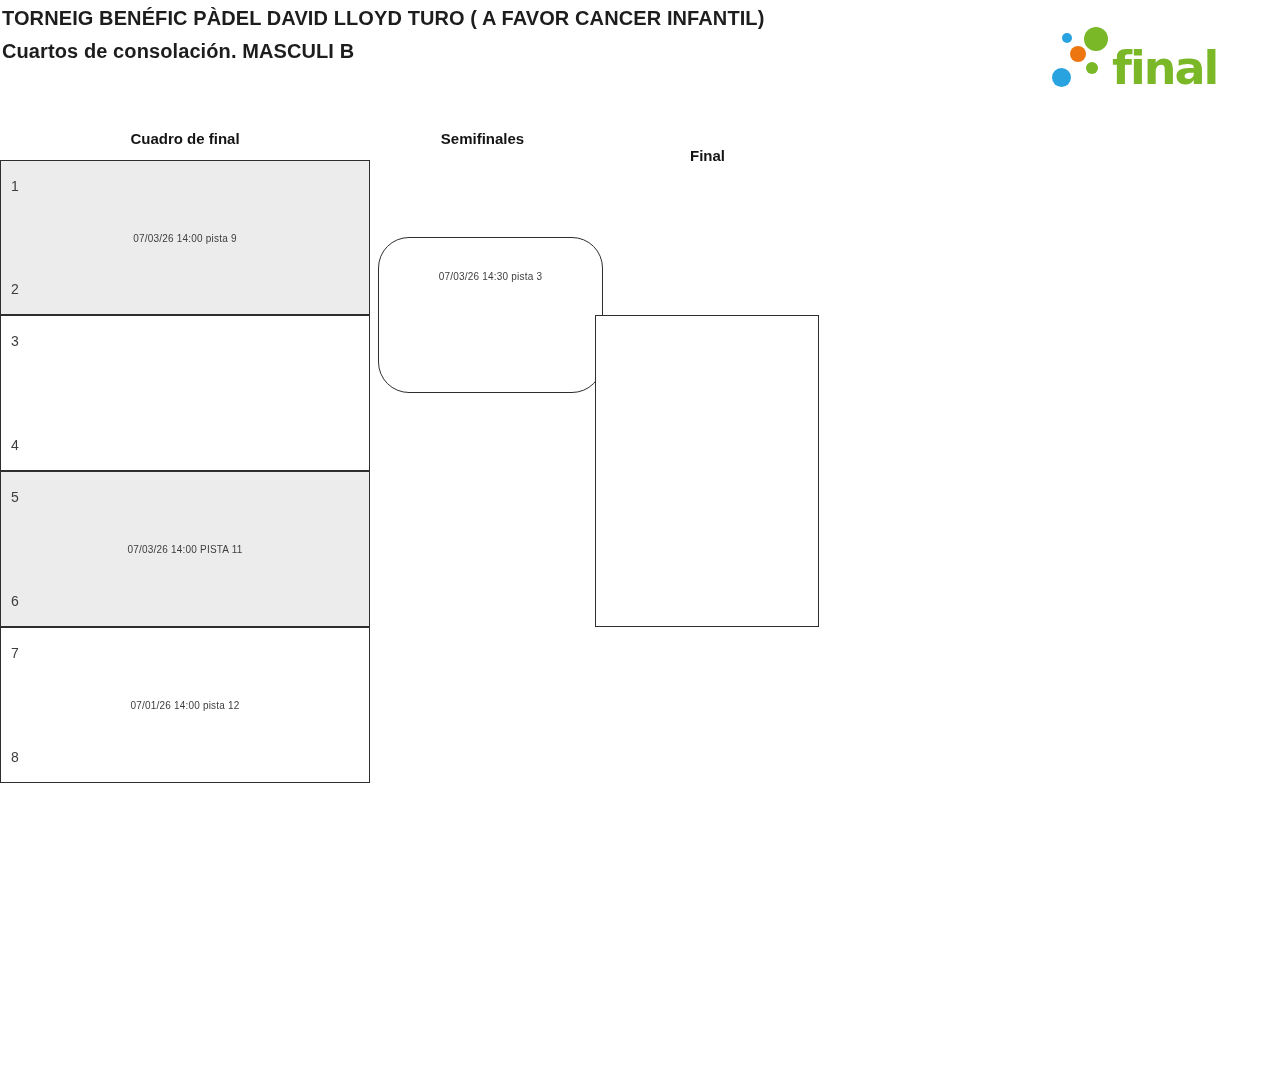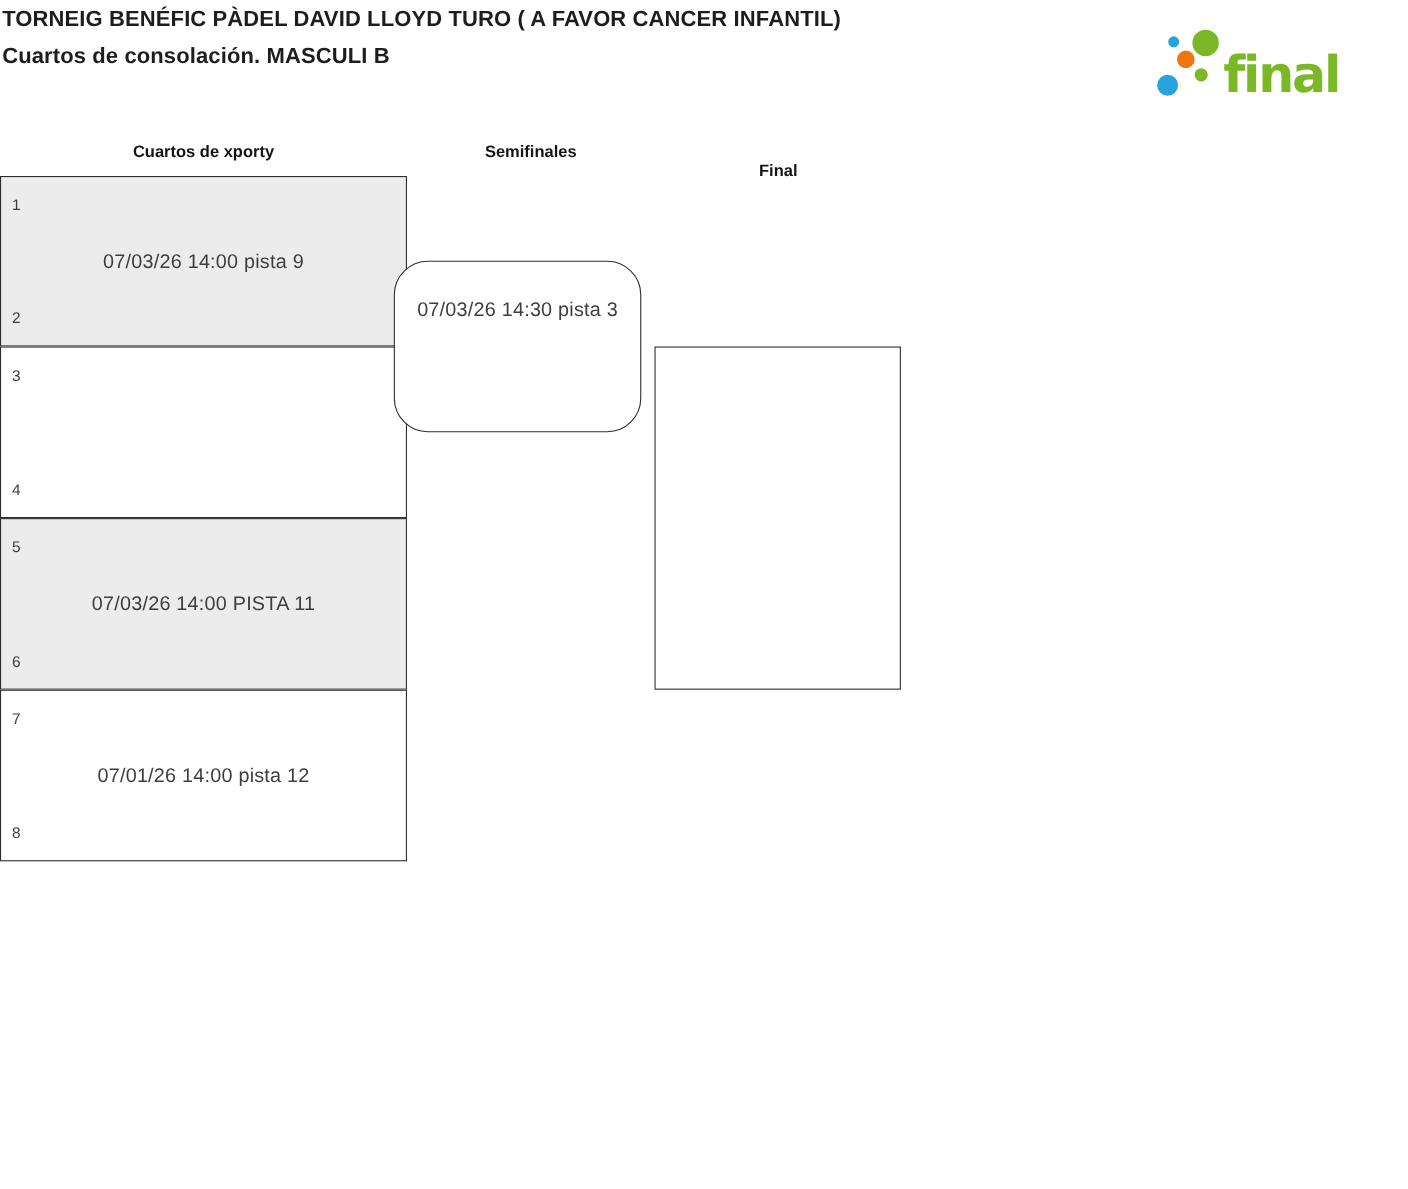--- a/index.html
+++ b/index.html
@@ -57,29 +57,29 @@
     border:1px solid var(--line);
   }
   .match.shaded{background:var(--shaded);}
 
   .qf{left:0;width:370px;}
   .qf1{top:160px;height:155px;}
   .qf2{top:315px;height:156px;}
   .qf3{top:471px;height:156px;}
   .qf4{top:627px;height:156px;}
 
-  .sf{left:358px;width:225px;height:156px;border-radius:31px;}
+  .sf{left:378px;width:225px;height:156px;border-radius:31px;}
   .sf1{top:237px;}
   .sf2{top:549px;}
 
   .final{left:595px;top:315px;width:224px;height:312px;}
 
   .schedule{
     position:absolute;left:0;right:0;text-align:center;
-    font-size:18px;color:var(--text);letter-spacing:0.2px;
+    font-size:10px;color:var(--text);letter-spacing:0.2px;
   }
   .qf .schedule{top:50%;transform:translateY(-50%);}
   .sf .schedule{top:33px;}
 
   .seed{
     position:absolute;left:10px;
     font-size:14px;color:var(--text);line-height:16px;
   }
   .seed-top{top:17px;}
   .seed-bottom{bottom:17px;}
@@ -96,21 +96,21 @@
 
   <div class="logo">
     <span class="dot dot-blue-sm"></span>
     <span class="dot dot-green-lg"></span>
     <span class="dot dot-orange"></span>
     <span class="dot dot-blue-lg"></span>
     <span class="dot dot-green-sm"></span>
     <span class="logo-text">final</span>
   </div>
 
-  <div class="round-header hdr-qf">Cuartos de xporty</div>
+  <div class="round-header hdr-qf">Cuadro de final</div>
   <div class="round-header hdr-sf">Semifinales</div>
   <div class="round-header hdr-f">Final</div>
 
   <div class="match qf qf1 shaded">
     <span class="seed seed-top">1</span>
     <div class="schedule">07/03/26 14:00 pista 9</div>
     <span class="seed seed-bottom">2</span>
   </div>
 
   <div class="match qf qf2">

